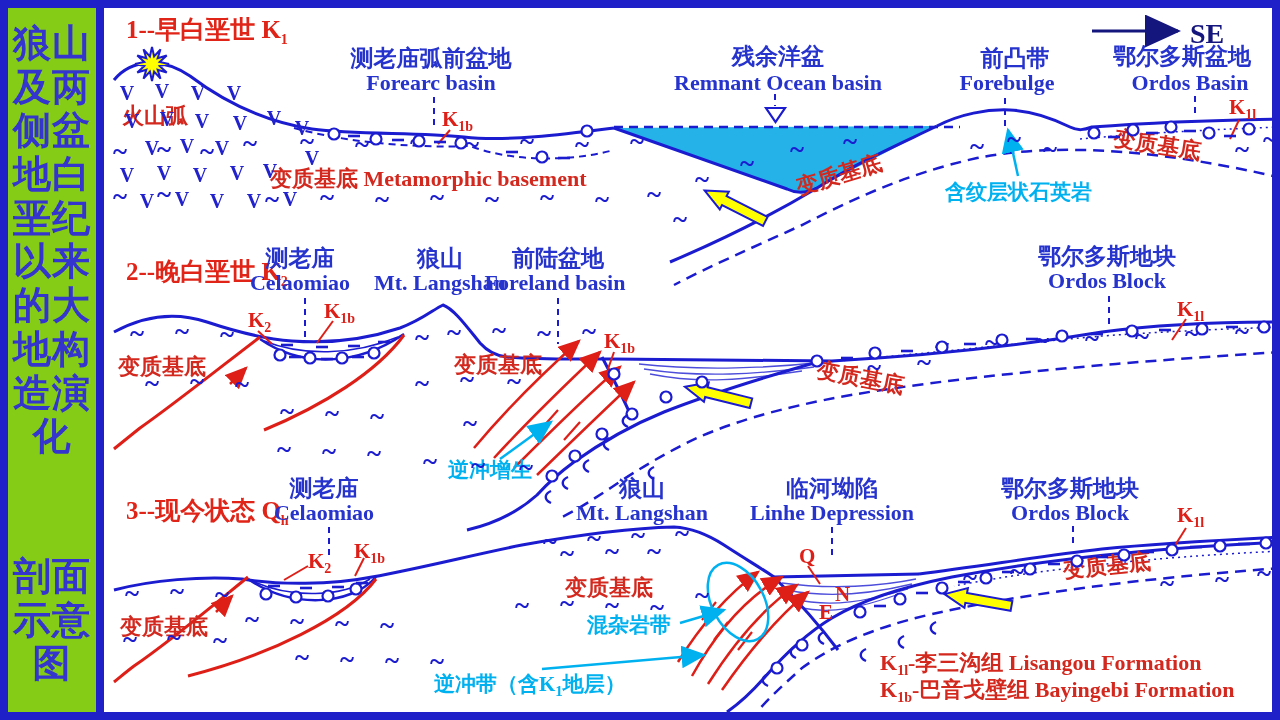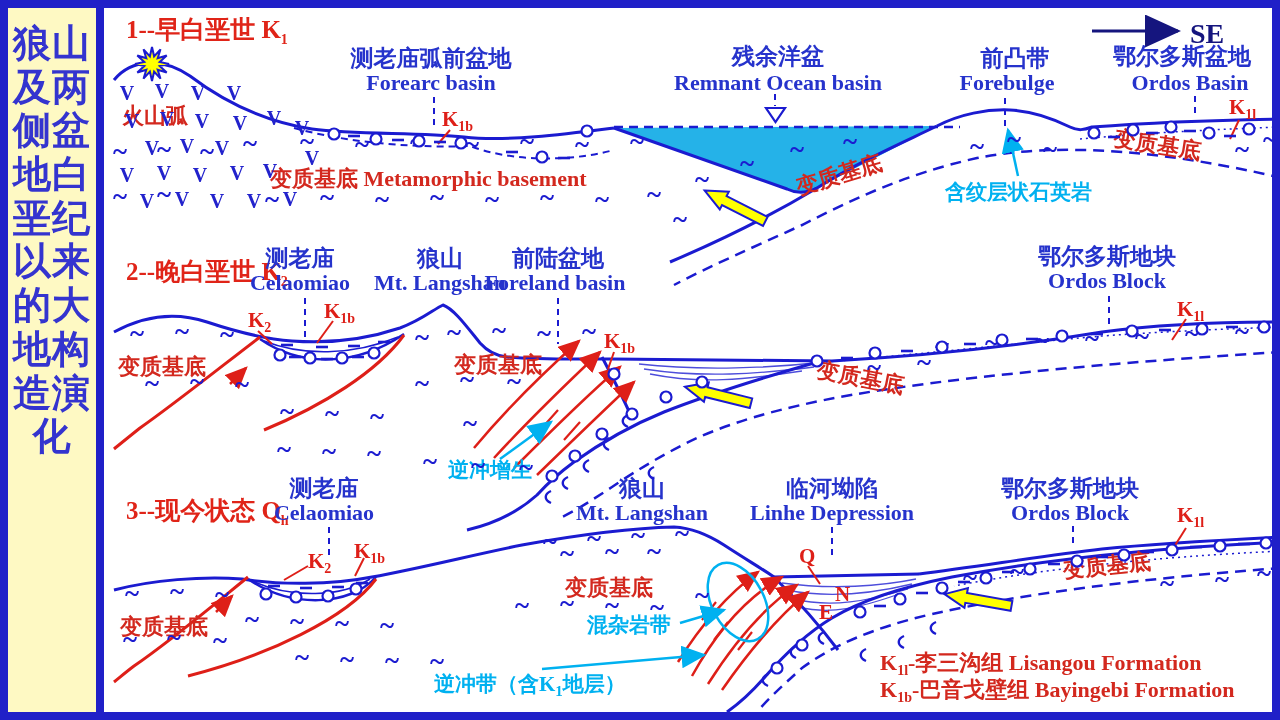--- a/index.html
+++ b/index.html
@@ -1,19 +1,19 @@
 <!DOCTYPE html>
 <html><head>
 <meta charset="utf-8">
 <style>
   html,body{margin:0;padding:0;background:#fff;}
   #stage{position:relative;width:1280px;height:720px;background:#2020c8;overflow:hidden;
          font-family:"Liberation Serif","DejaVu Serif",serif;}
   #sidebar{position:absolute;left:4px;top:4px;width:96px;height:712px;box-sizing:border-box;
-           background:#fef9c3;border:4px solid #2020c8;}
+           background:#84cc16;border:4px solid #2020c8;}
   .side-title{width:84px;margin:14px auto 0 auto;font-size:38px;line-height:1.15;
               color:#3434cf;font-weight:600;word-break:break-all;text-align:center;letter-spacing:1px;}
   .side-sub{width:84px;margin:96px auto 0 auto;font-size:38px;line-height:1.15;
             color:#3434cf;font-weight:600;word-break:break-all;text-align:center;letter-spacing:1px;}
   #main{position:absolute;left:100px;top:4px;width:1176px;height:712px;box-sizing:border-box;
         background:#ffffff;border:4px solid #2020c8;}
   svg{display:block;}
   text{font-family:"Liberation Serif","DejaVu Serif",serif;}
   .cnblue{fill:#2633cc;font-size:23px;font-weight:600;}
   .enblue{fill:#2633cc;font-size:22px;font-weight:600;}
@@ -22,20 +22,21 @@
   .redbase{fill:#d3281e;font-size:22px;font-weight:700;}
   .cyanlbl{fill:#00b1f0;font-size:21px;font-weight:700;}
   .subK{font-size:14px;}
 </style>
 </head>
 <body>
 
 <div id="stage">
   <div id="sidebar">
     <div class="side-title">狼山及两侧盆地白垩纪以来的大地构造演化</div>
+    <div class="side-sub">剖面示意图</div>
   </div>
 
   <div id="main">
   <svg width="1168" height="704" viewBox="102 8 1168 704" xmlns="http://www.w3.org/2000/svg">
     <defs>
       <marker id="mr" markerWidth="10" markerHeight="9" refX="8" refY="4" orient="auto">
         <path d="M0,0 L9,4 L0,8 Z" fill="#de1f18"></path>
       </marker>
       <marker id="mc" markerWidth="11" markerHeight="10" refX="9" refY="4.5" orient="auto">
         <path d="M0,0 L10,4.5 L0,9 Z" fill="#00b1f0"></path>

